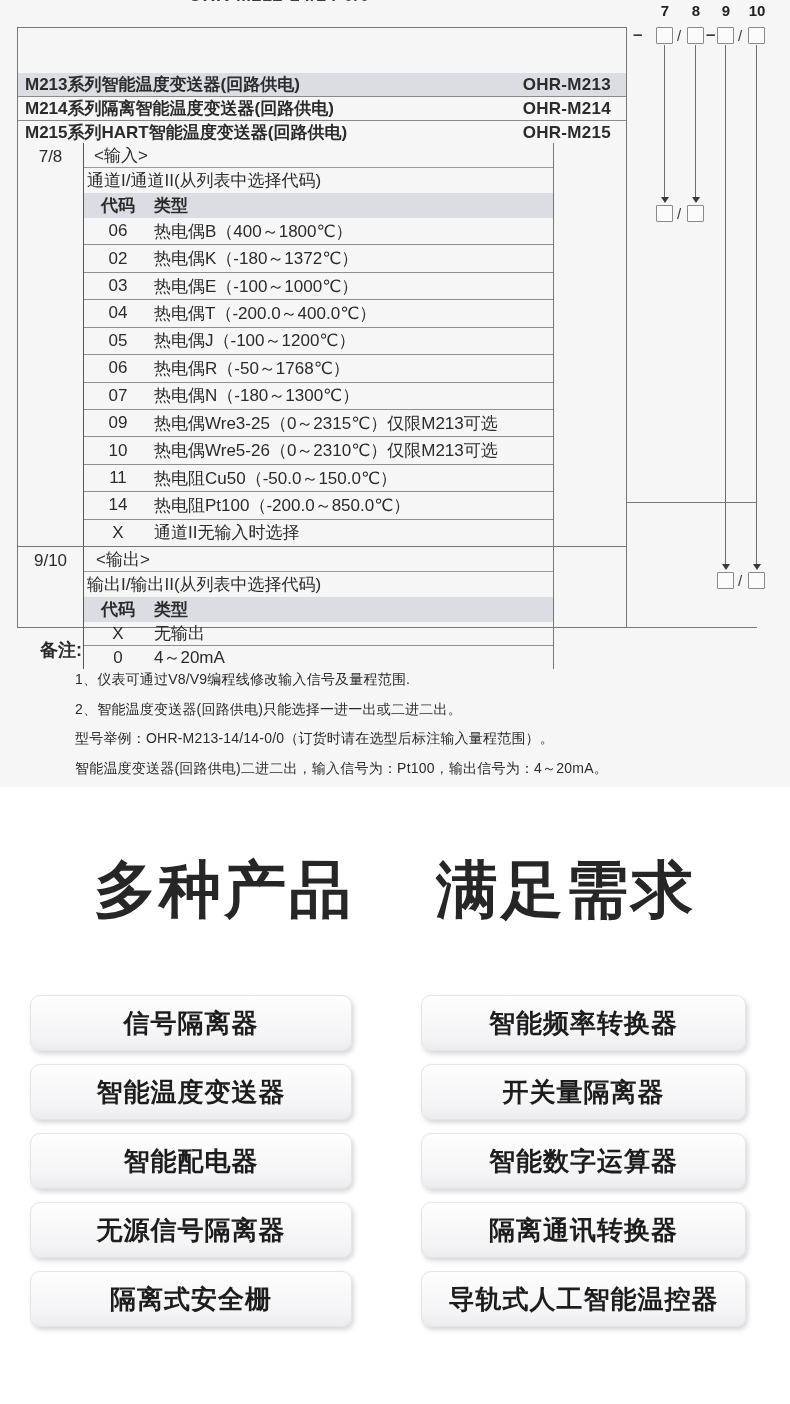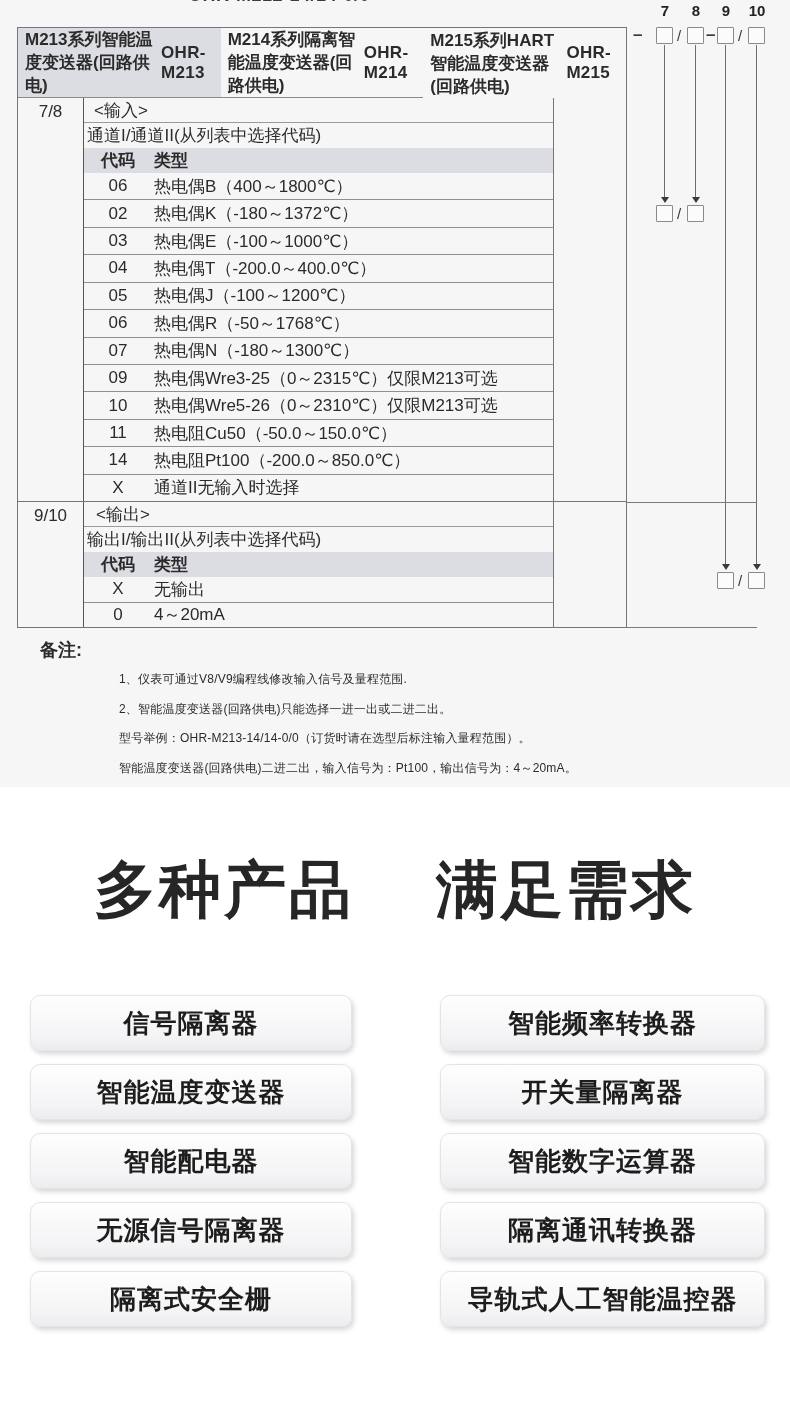--- a/index.html
+++ b/index.html
@@ -10,21 +10,21 @@
   .top-section { position:absolute; left:0; top:0; width:790px; height:787px; background:#f6f6f7; }
   .bottom-section { position:absolute; left:0; top:787px; width:790px; height:617px; background:#ffffff; }
 
   
   .cropped-line { position:absolute; left:188px; top:0; width:320px; height:6px; overflow:hidden; }
   .cropped-line span { display:block; font-size:18px; font-weight:600; color:#3c3c3c; letter-spacing:.5px; transform:translateY(-15px); }
 
   
   .sel-table { position:absolute; left:17px; top:27px; width:610px; height:601px;
                border:1px solid #767676; color:#2b2b2b; display:flex; flex-direction:column; }
-  .series-rows { height:70px; display:flex; flex-direction:row; }
+  .series-rows { height:70px; display:flex; flex-direction:column;margin-top:45px; }
   .series-row { flex:1; display:flex; align-items:center; justify-content:space-between;
                 padding:0 15px 0 7px; font-size:17px; font-weight:600; border-bottom:1px solid #8a8a8a; }
   .series-row.shaded { background:#dcdde2; }
   .series-code { font-weight:700; letter-spacing:.3px; }
 
   .main-grid { flex:1; display:flex; flex-direction:column; }
   .tsection { display:flex; }
   .tsection.s1 { height:404px; border-bottom:1px solid #767676; }
   .tsection.s2 { flex:1; }
   .label-col { width:66px; border-right:1px solid #0f766e; font-size:17px; text-align:center; padding-top:2px; line-height:24px; }
@@ -47,30 +47,30 @@
   .sbox { position:absolute; width:17px; height:17px; border:1px solid #8a8a8a; background:#fbfbfc; border-radius:1px; }
   .sep { position:absolute; height:18px; line-height:18px; font-size:15px; color:#3a3a3a; }
   .sep.dash { font-weight:700; font-size:17px; }
   .vline { position:absolute; width:1px; background:#6d6d6d; }
   .arrow { position:absolute; width:0; height:0; border-left:4px solid transparent; border-right:4px solid transparent; border-top:6px solid #3a3a3a; }
   .hline { position:absolute; height:1px; background:#7a7a7a; }
 
   
   .notes { position:absolute; left:0; top:636px; width:790px; color:#2b2b2b; }
   .notes-title { margin-left:40px; font-size:18px; font-weight:600; height:29px; line-height:29px; }
-  .note-line { margin-left:119px; font-size:12px; height:29.5px; line-height:29.5px; letter-spacing:.2px; white-space:nowrap; }
+  .note-line { margin-left:75px; font-size:14px; height:29.5px; line-height:29.5px; letter-spacing:.2px; white-space:nowrap; }
 
   
   .hero { position:absolute; left:0; top:61px; width:790px; display:flex; justify-content:center; gap:82px;
           font-size:62px; font-weight:900; color:#262626; letter-spacing:3px; }
 
   
   .btn-col { position:absolute; top:208px; display:flex; flex-direction:column; gap:13px; }
   .btn-col.left { left:30px; width:322px; }
-  .btn-col.right { left:440px; width:325px; }
+  .btn-col.right { left:421px; width:325px; }
   .pbtn { height:56px; border-radius:10px; border:1px solid #e4e4e7;
           background:linear-gradient(180deg,#fefefe 0%,#f4f4f6 75%,#ececee 100%);
           box-shadow:2px 3px 5px rgba(0,0,0,.16);
           display:flex; align-items:center; justify-content:center;
           font-size:26px; font-weight:700; color:#1d1d1d; letter-spacing:1px; cursor:pointer; }
 </style>
 </head>
 <body>
 
 <div class="page">

